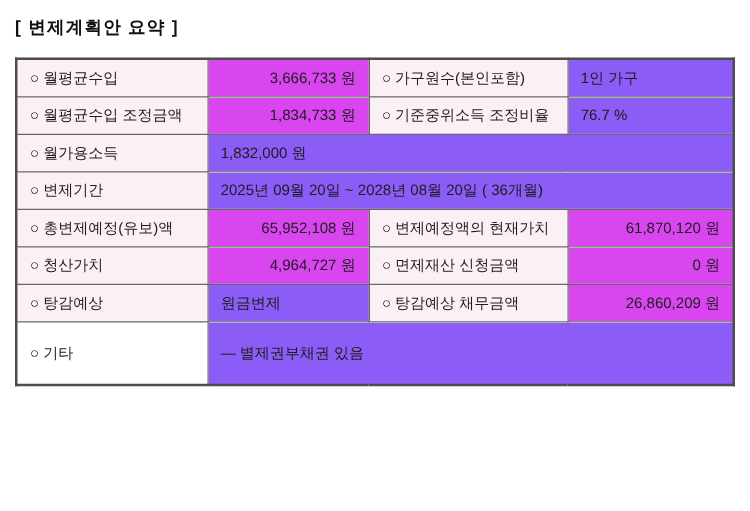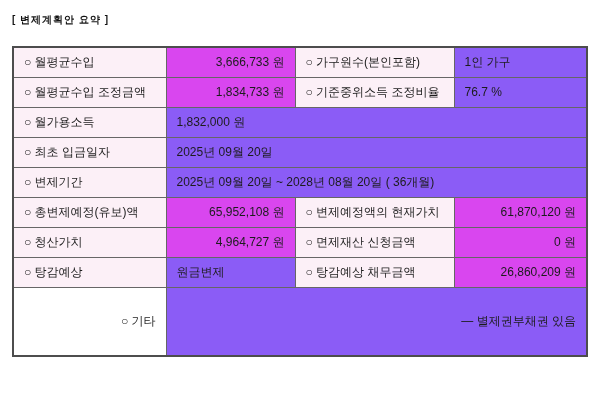--- a/index.html
+++ b/index.html
@@ -13,21 +13,21 @@
     position: relative;
     width: 600px;
     height: 409px;
     background: #ffffff;
     overflow: hidden;
   }
   .title {
     position: absolute;
     left: 12px;
     top: 13px;
-    font-size: 10px;
+    font-size: 14px;
     font-weight: bold;
     letter-spacing: 1px;
     color: #111111;
     white-space: nowrap;
   }
   table.summary {
     position: absolute;
     left: 12px;
     top: 46px;
     width: 574px;
@@ -48,21 +48,21 @@
   td.label {
     background: #fcf0f7;
     text-align: left;
   }
   td.label-plain {
     background: #ffffff;
     text-align: left;
   }
   td.value { text-align: left; background: #8b5cf6; }
   td.num { text-align: right; background: #d946ef; padding-right: 12px; }
-  tr.tall td { height: 69px; text-align: right; }
+  tr.tall td { height: 51px; }
 </style>
 </head>
 <body>
 
 <div class="page">
 
   <div class="title">[ 변제계획안 요약 ]</div>
 
   <table class="summary">
     <colgroup>
@@ -82,24 +82,20 @@
         <td class="label">○  월평균수입 조정금액</td>
         <td class="num">1,834,733 원</td>
         <td class="label">○  기준중위소득 조정비율</td>
         <td class="value">76.7 %</td>
       </tr>
       <tr>
         <td class="label">○  월가용소득</td>
         <td class="value" colspan="3">1,832,000 원</td>
       </tr>
       <tr>
-        <td class="label">○  최초 입금일자</td>
-        <td class="value" colspan="3">2025년 09월 20일</td>
-      </tr>
-      <tr>
         <td class="label">○  변제기간</td>
         <td class="value" colspan="3">2025년 09월 20일 ~ 2028년 08월 20일 ( 36개월)</td>
       </tr>
       <tr>
         <td class="label">○  총변제예정(유보)액</td>
         <td class="num">65,952,108 원</td>
         <td class="label">○  변제예정액의 현재가치</td>
         <td class="num">61,870,120 원</td>
       </tr>
       <tr>

